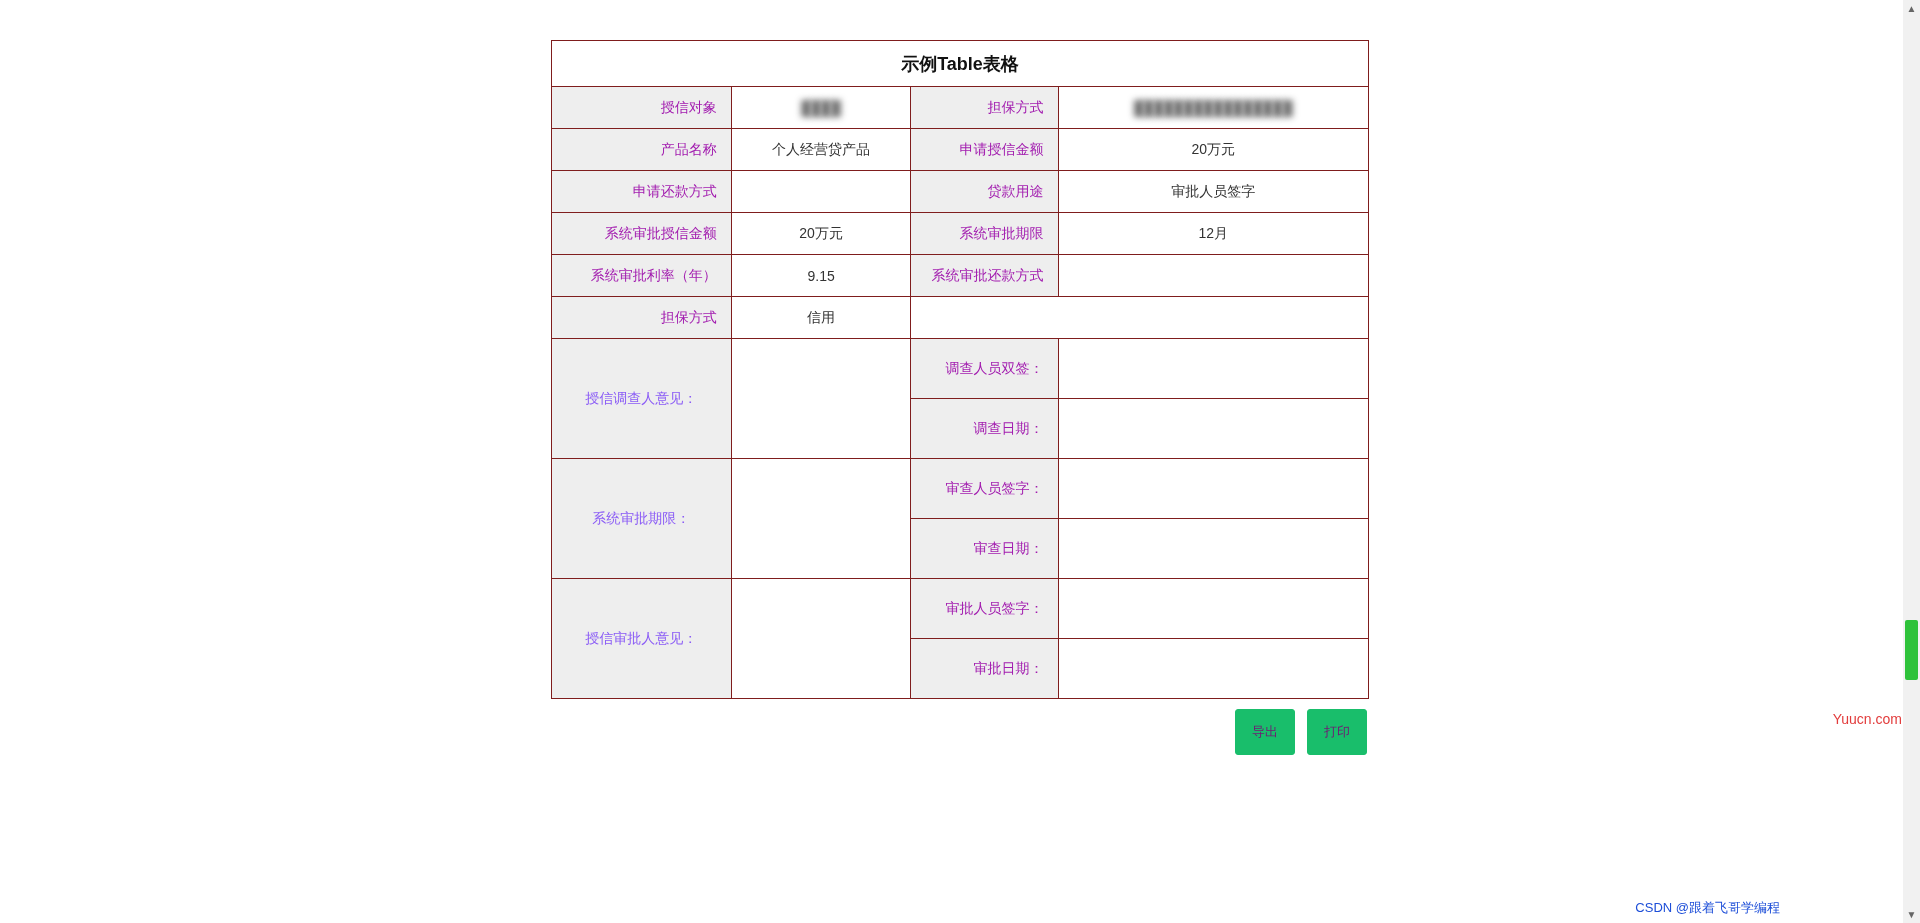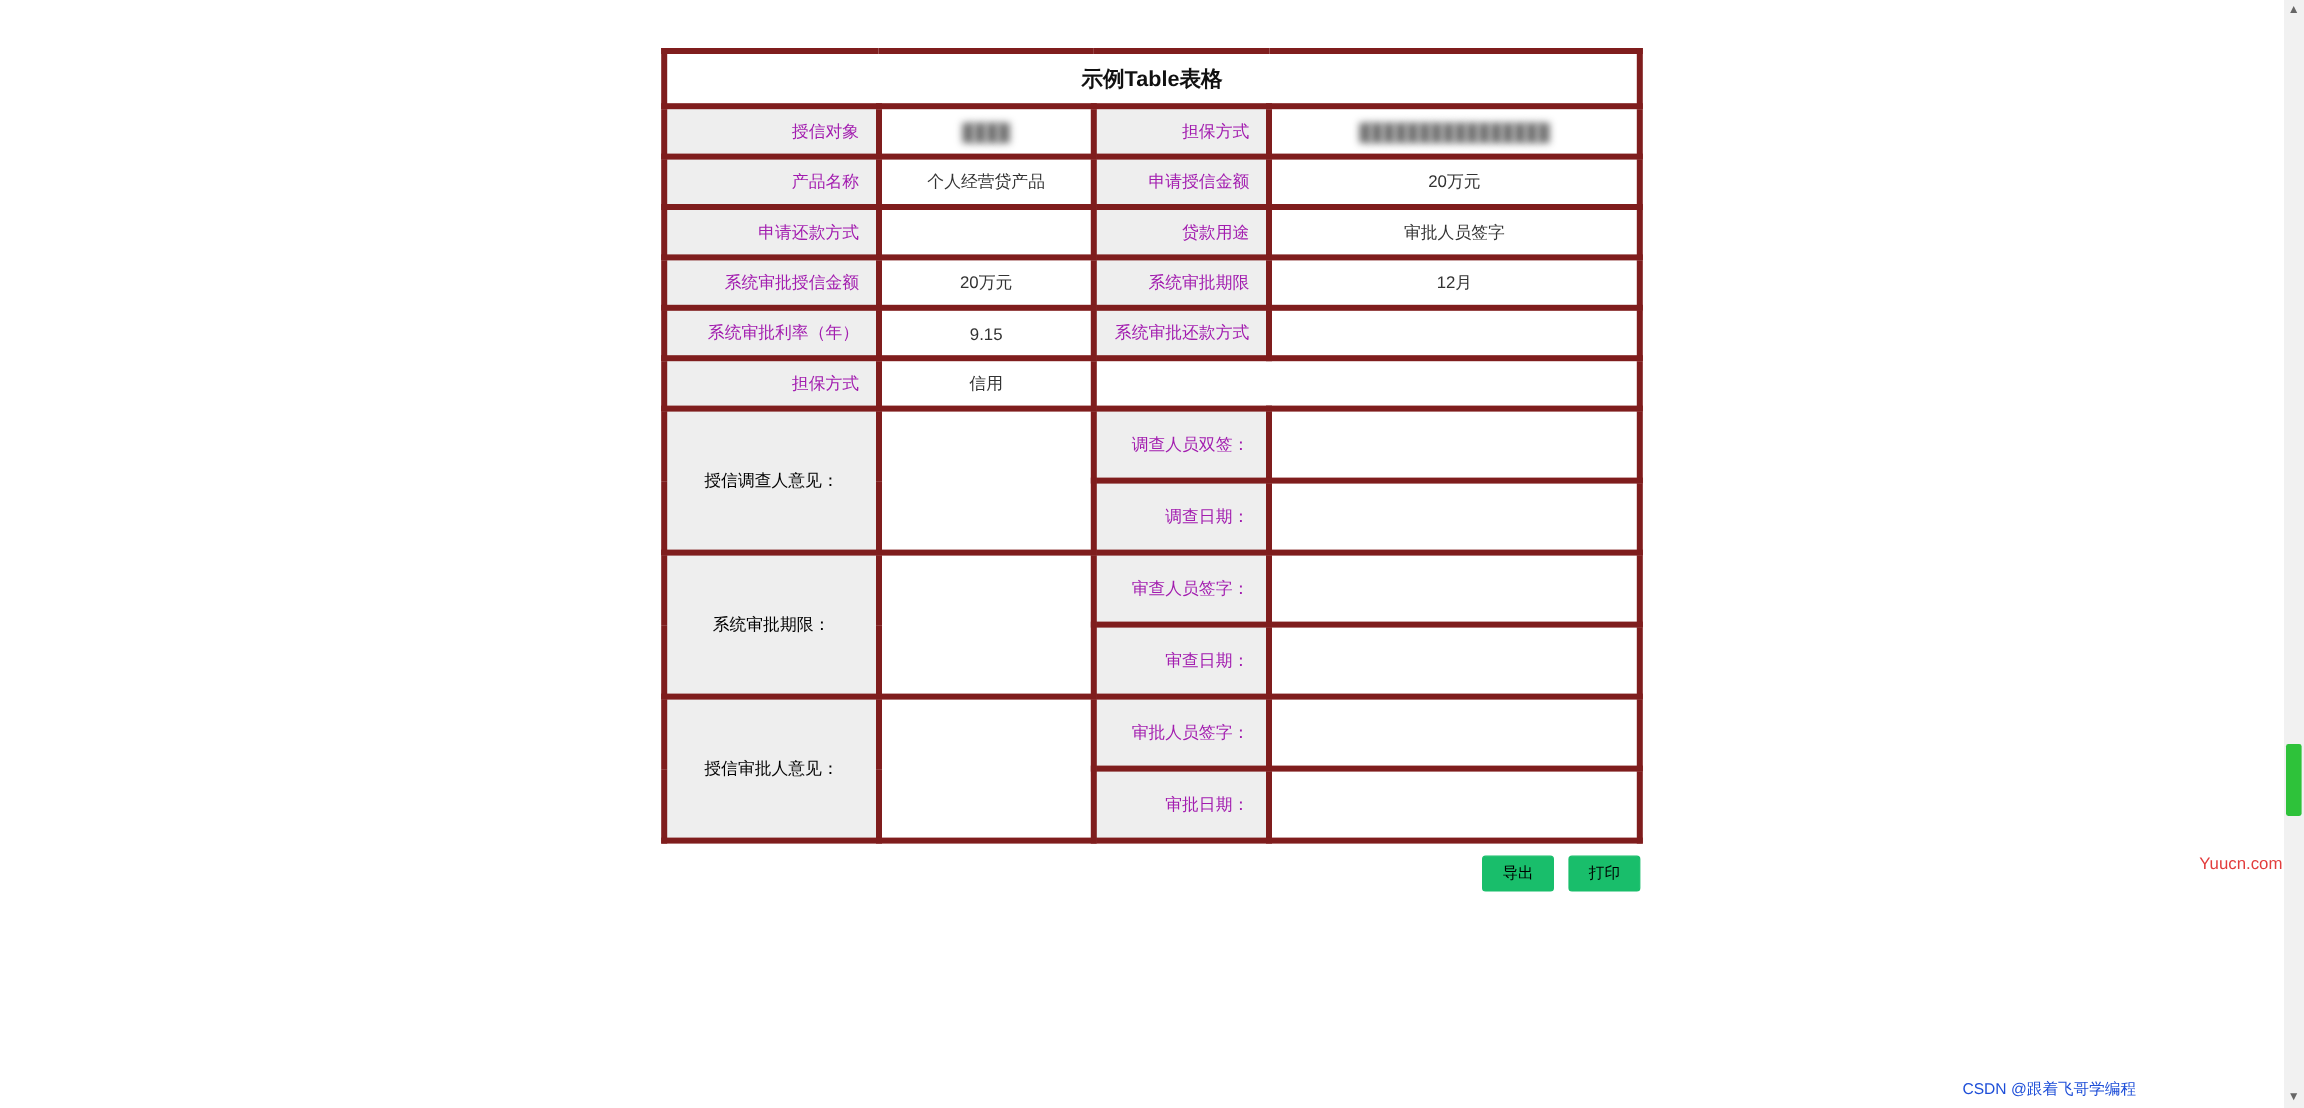--- a/index.html
+++ b/index.html
@@ -15,21 +15,21 @@
       width: 818px;
       margin: 40px auto 0 auto;
     }
     table.form {
       width: 100%;
       border-collapse: collapse;
       table-layout: fixed;
     }
     table.form th,
     table.form td {
-      border: 5px solid #7f1d1d;
+      border: 1px solid #7f1d1d;
       padding: 0;
       height: 42px;
       vertical-align: middle;
       text-align: center;
     }
     .title-cell {
       font-size: 18px;
       font-weight: 700;
       color: #111;
       background: #fff;
@@ -38,21 +38,21 @@
     .label-cell {
       background: #eeeeee;
       text-align: right !important;
       padding-right: 14px !important;
       color: #a21caf;
       font-size: 14px;
     }
     .label-center {
       background: #eeeeee;
       text-align: center;
-      color: #000000;
+      color: #8b5cf6;
       font-size: 14px;
     }
     .value-cell {
       background: #fff;
       color: #333;
       font-size: 14px;
     }
     .tall { height: 60px !important; }
     .blur-text {
       color: transparent;
@@ -64,25 +64,25 @@
       justify-content: flex-end;
       gap: 12px;
       margin-top: 10px;
       padding-right: 2px;
     }
     .btn {
       display: inline-flex;
       align-items: center;
       justify-content: center;
       min-width: 56px;
-      height: 30px;
+      height: 46px;
       padding: 0 16px;
       background: #19be6b;
       border: 1px solid #19be6b;
-      color: #000000;
+      color: #701a75;
       font-size: 13px;
       border-radius: 3px;
       cursor: pointer;
     }
     .watermark-csdn {
       position: fixed;
       bottom: 6px;
       right: 140px;
       font-size: 13px;
       color: #1d4ed8;

